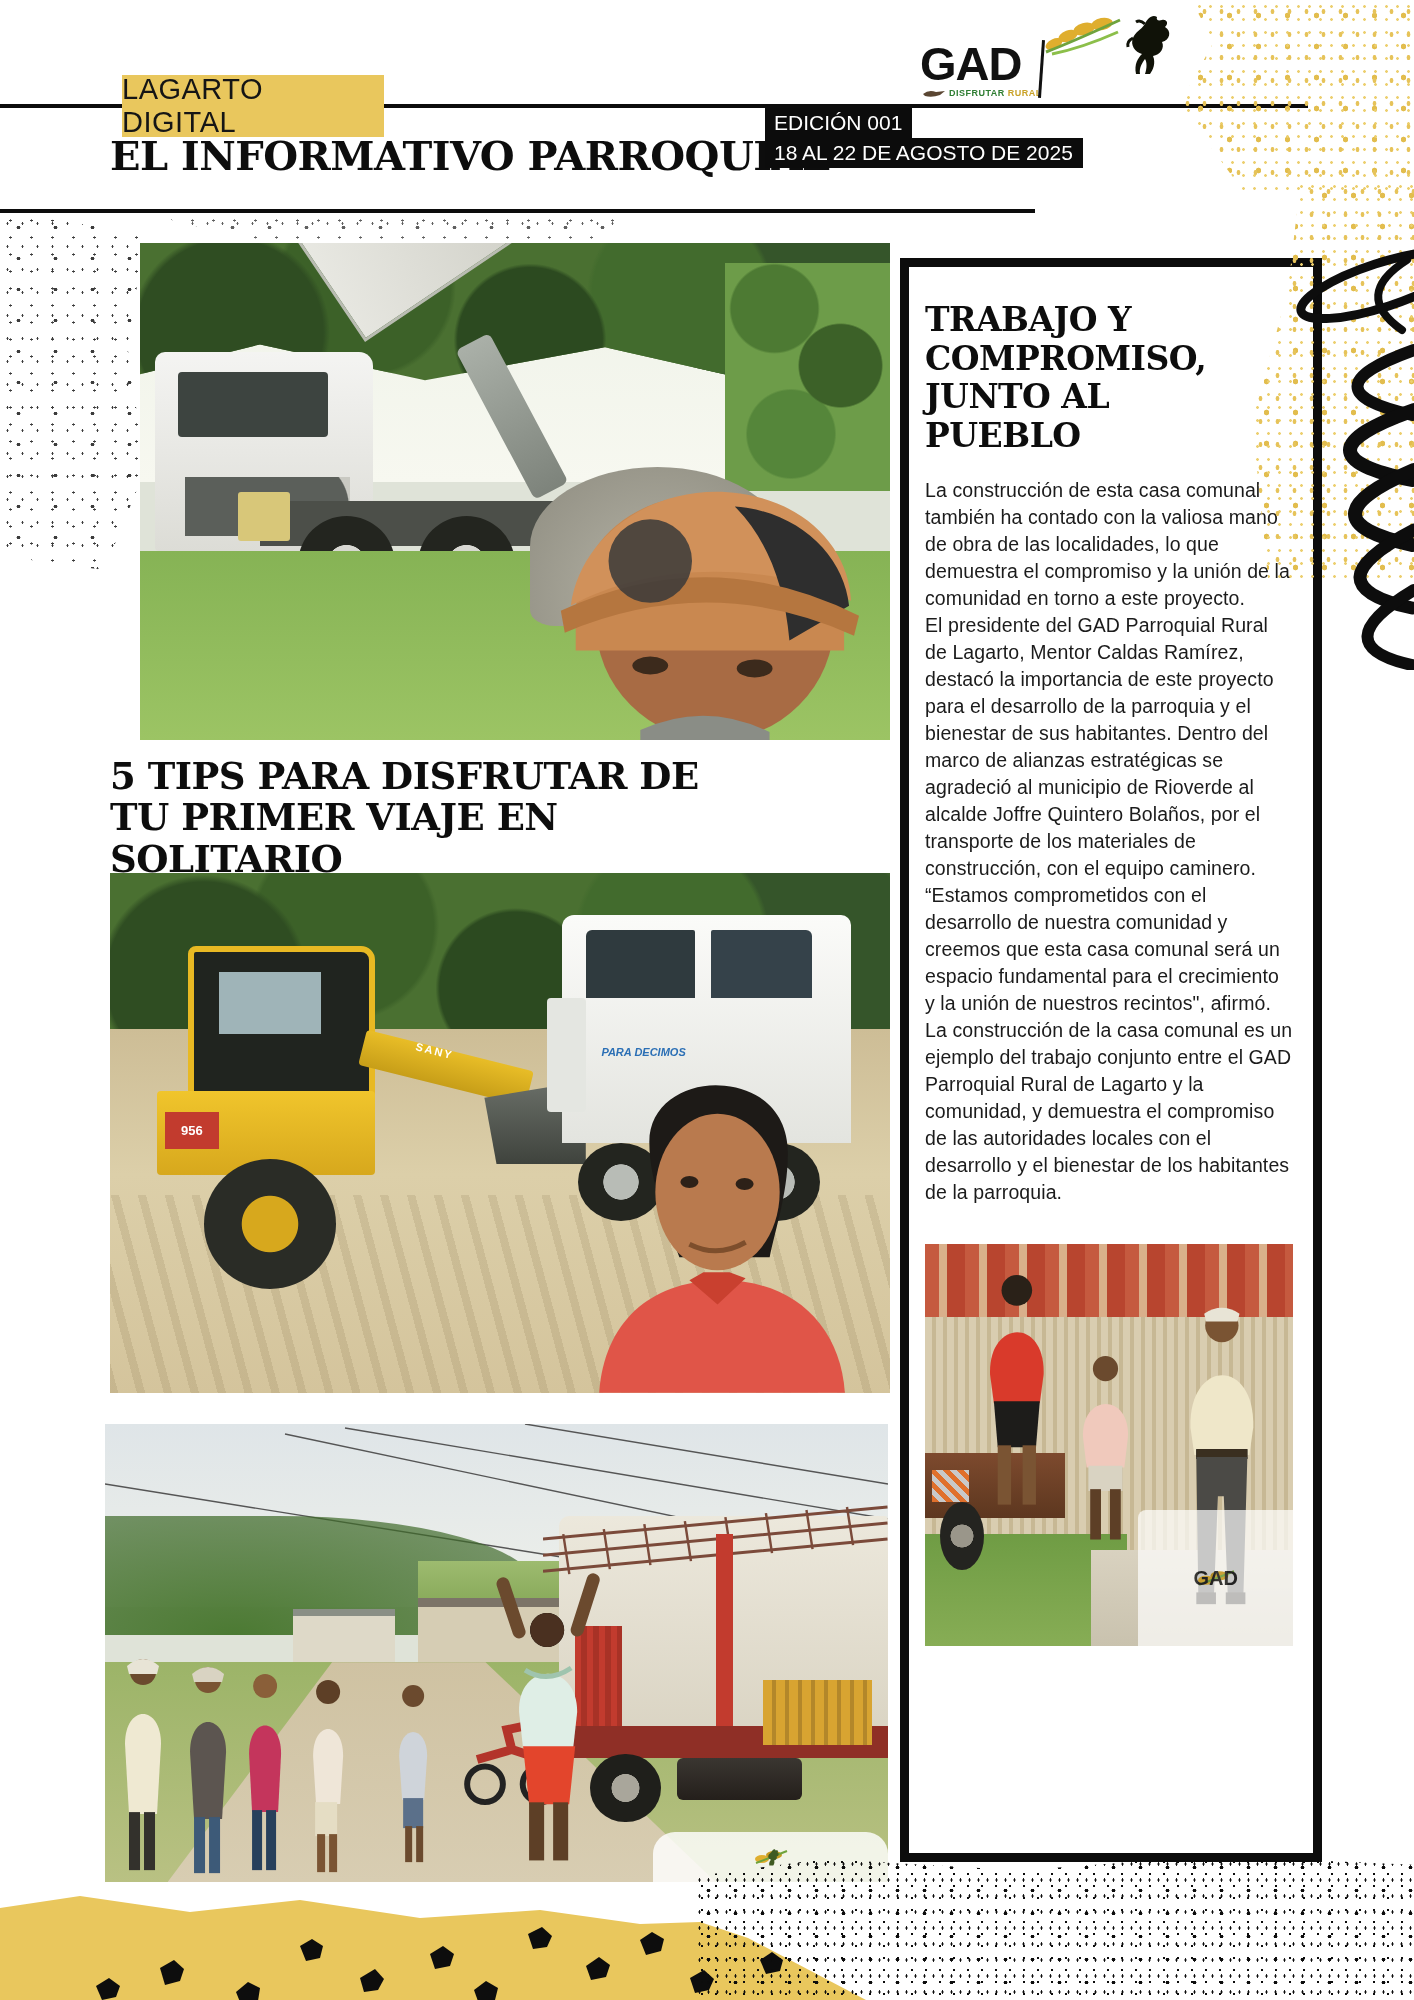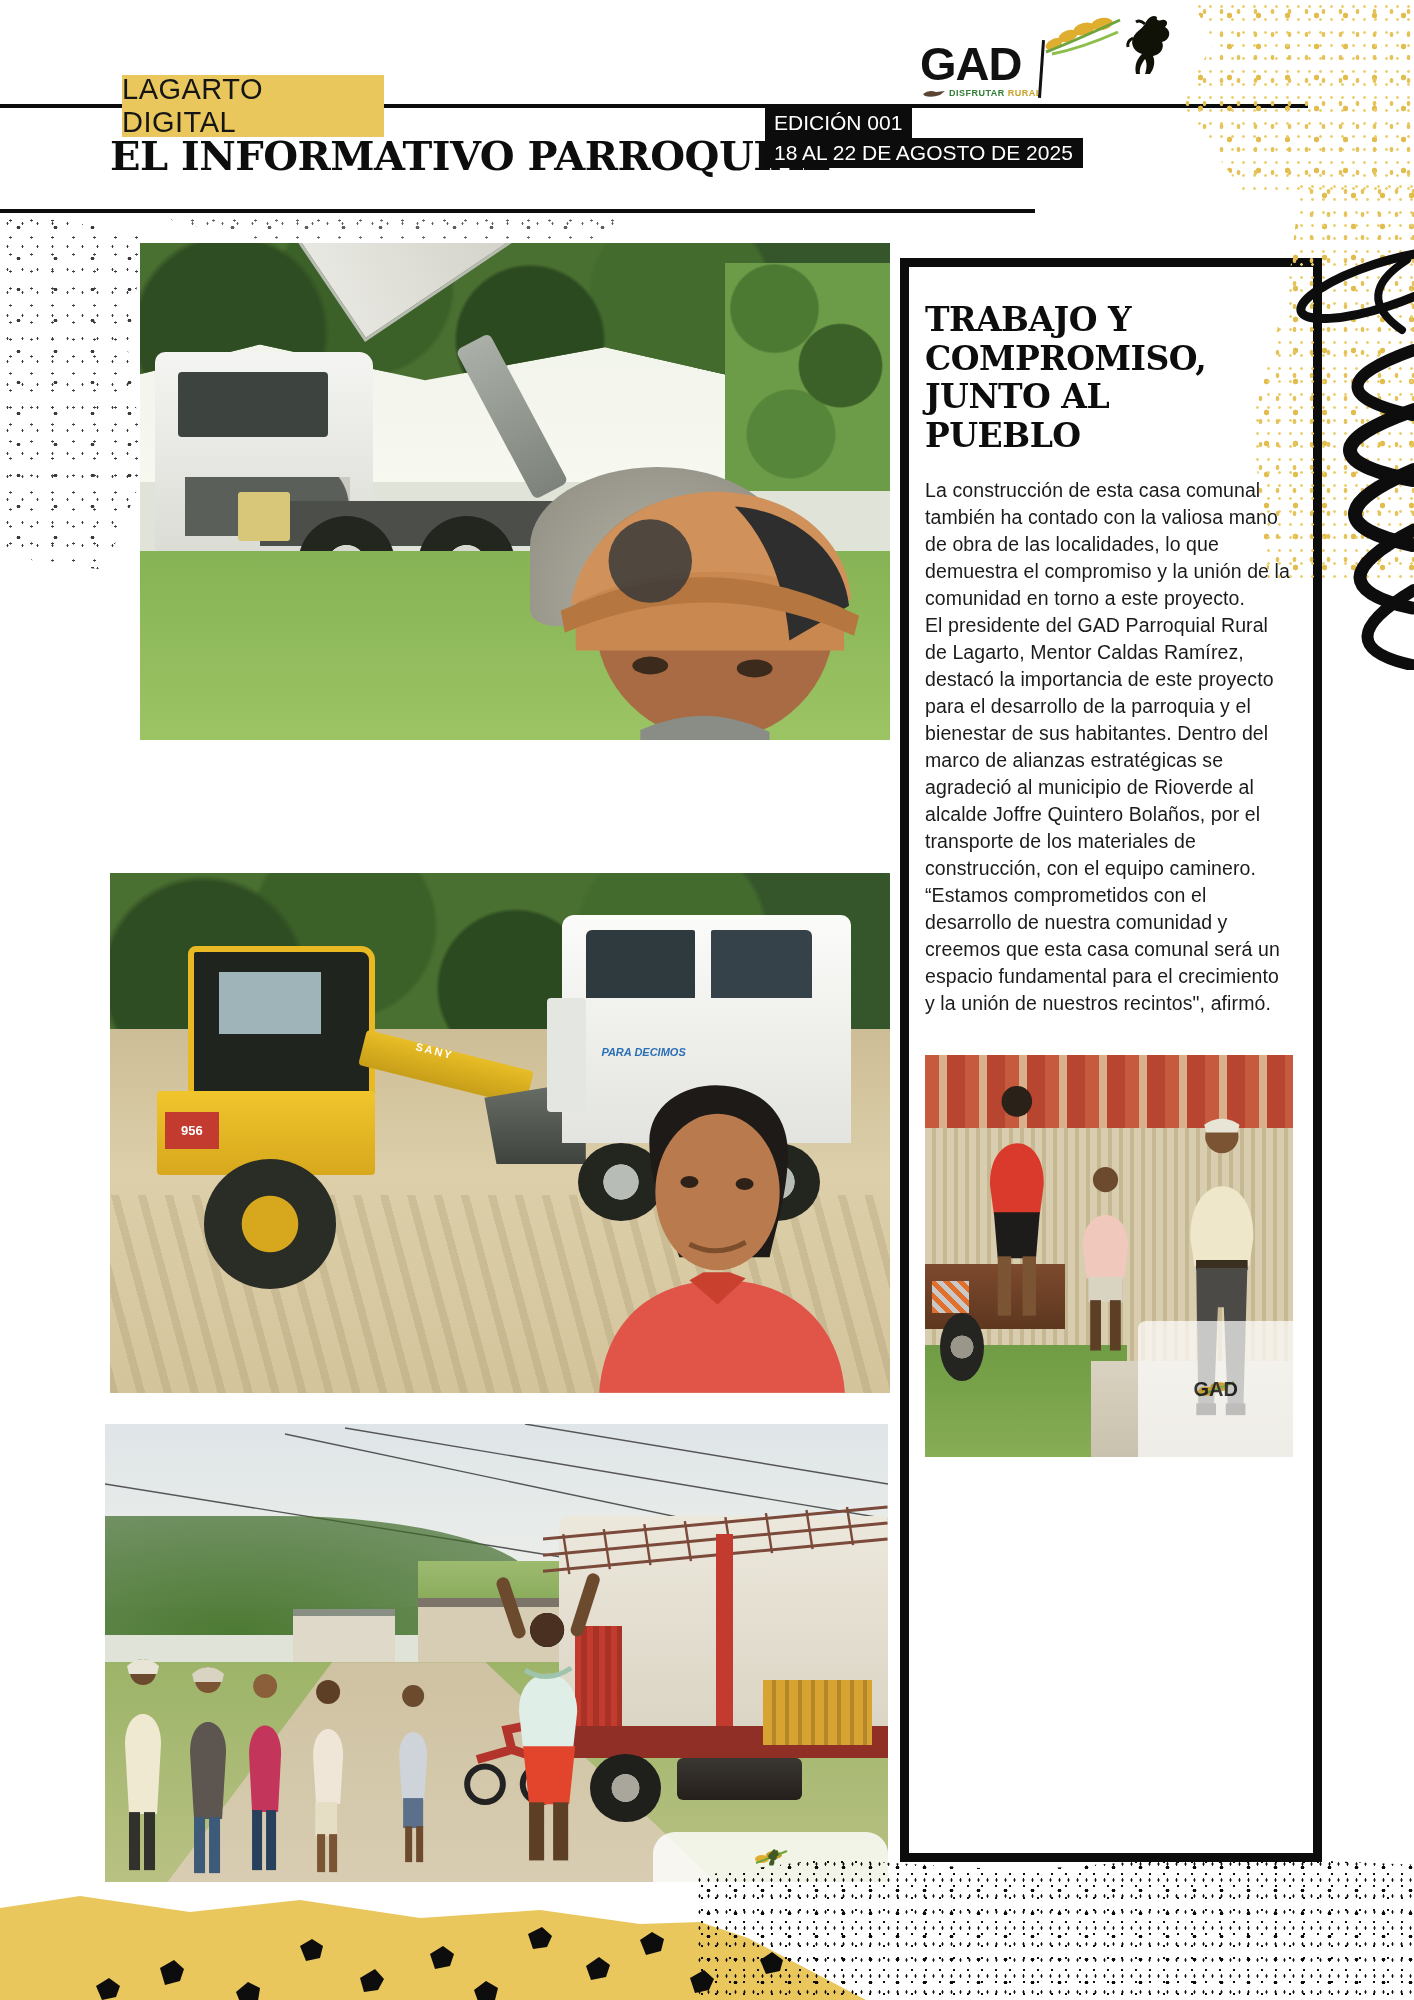--- a/index.html
+++ b/index.html
@@ -145,20 +145,21 @@
       <path d="M235,95 C300,100 345,145 350,195 L290,230 C285,170 265,125 235,95 Z" fill="#2e2e2e"></path>
       <path d="M60,200 Q210,130 360,205 L355,225 Q210,160 64,222 Z" fill="#b5763f"></path>
       <circle cx="150" cy="150" r="42" fill="#3a3a3a" opacity=".85"></circle>
       <ellipse cx="150" cy="255" rx="18" ry="9" fill="#3c2a1c"></ellipse>
       <ellipse cx="255" cy="258" rx="18" ry="9" fill="#3c2a1c"></ellipse>
       <path d="M120,238 Q150,228 180,238" stroke="#4a3категория524" stroke-width="4" fill="none"></path>
       <path d="M140,320 Q205,290 270,322 L270,330 L140,330 Z" fill="#8a8d86"></path>
     </svg>
   </div>
 
+  <h2 class="headline">5 TIPS PARA DISFRUTAR DE TU PRIMER VIAJE EN SOLITARIO</h2>
 
   <div class="photo" style="left:110px;top:873px;width:780px;height:520px;">
     <div class="treeband" style="left:0;top:0;width:100%;height:34%;"></div>
     <div style="left:0;top:30%;width:100%;height:70%;background:linear-gradient(#cdbd96,#dccfa9 40%,#d4c49c);"></div>
     <div style="left:0;top:62%;width:100%;height:38%;background:repeating-linear-gradient(75deg,rgba(120,100,60,.15) 0 8px,transparent 8px 26px);"></div>
 
     <div style="left:10%;top:14%;width:24%;height:30%;background:#20241f;border:6px solid #e8b923;box-sizing:border-box;border-radius:8px 14px 2px 2px;"></div>
     <div style="left:14%;top:19%;width:13%;height:12%;background:#9fb4b8;"></div>
     <div style="left:6%;top:42%;width:28%;height:16%;background:linear-gradient(#f0c52c,#d7a81d);border-radius:4px;"></div>
     <div style="left:7%;top:46%;width:7%;height:7%;background:#c23b2e;display:flex;align-items:center;justify-content:center;">
@@ -274,20 +275,21 @@
         <path fill="#3f5a22" d="M24,62 C22,52 26,46 30,42 C23,40 18,33 21,26 C23,20 29,18 33,12 C35,7 40,2 45,5 C44,8 46,9 50,8 C55,7 57,12 53,15 C60,19 58,28 50,30 C53,36 48,43 41,44 C44,51 41,58 38,62 Z"></path>
       </svg>
     </div>
   </div>
 
   <div class="article-box">
     <h3 class="article-title">TRABAJO Y COMPROMISO, JUNTO AL PUEBLO</h3>
     <div class="article-body">
       <p>La construcción de esta casa comunal también ha contado con la valiosa mano de obra de las localidades, lo que demuestra el compromiso y la unión de la comunidad en torno a este proyecto.</p>
       <p>El presidente del GAD Parroquial Rural de Lagarto, Mentor Caldas Ramírez, destacó la importancia de este proyecto para el desarrollo de la parroquia y el bienestar de sus habitantes. Dentro del marco de alianzas estratégicas se agradeció al municipio de Rioverde al alcalde Joffre Quintero Bolaños, por el transporte de los materiales de construcción, con el equipo caminero. “Estamos comprometidos con el desarrollo de nuestra comunidad y creemos que esta casa comunal será un espacio fundamental para el crecimiento y la unión de nuestros recintos", afirmó.</p>
+      <p>La construcción de la casa comunal es un ejemplo del trabajo conjunto entre el GAD Parroquial Rural de Lagarto y la comunidad, y demuestra el compromiso de las autoridades locales con el desarrollo y el bienestar de los habitantes de la parroquia.</p>
     </div>
 
     <div class="photo photo4-wrap">
       <div style="left:0;top:0;width:100%;height:20%;background:repeating-linear-gradient(90deg,#c55a3f 0 14px,#d9b08b 14px 22px,#b8452f 22px 40px);"></div>
       <div style="left:0;top:18%;width:100%;height:60%;background:repeating-linear-gradient(90deg,#d9cdb0 0 7px,#c7b894 7px 11px);"></div>
       <div style="left:0;top:72%;width:55%;height:28%;background:linear-gradient(#6f9c44,#87ad55);"></div>
       <div style="left:45%;top:76%;width:55%;height:24%;background:linear-gradient(#d9d2c0,#c9c2ae);"></div>
 
       <div style="left:0;top:52%;width:38%;height:16%;background:linear-gradient(#7d4a2e,#5d371f);"></div>
       <div style="left:4%;top:64%;width:12%;height:17%;background:radial-gradient(circle,#9a968a 28%,#242420 29%);border-radius:50%;"></div>

